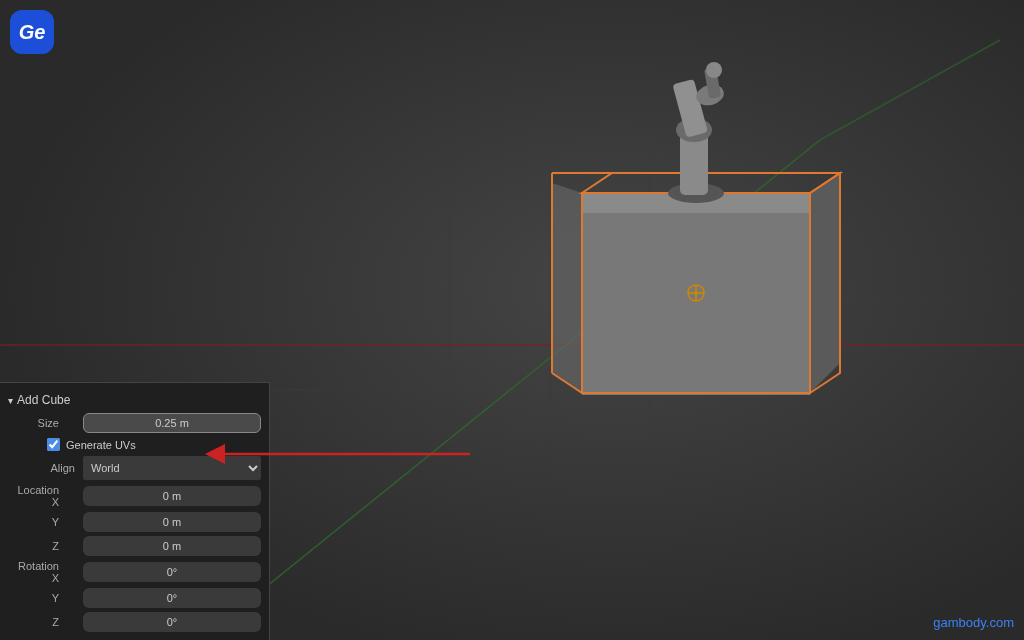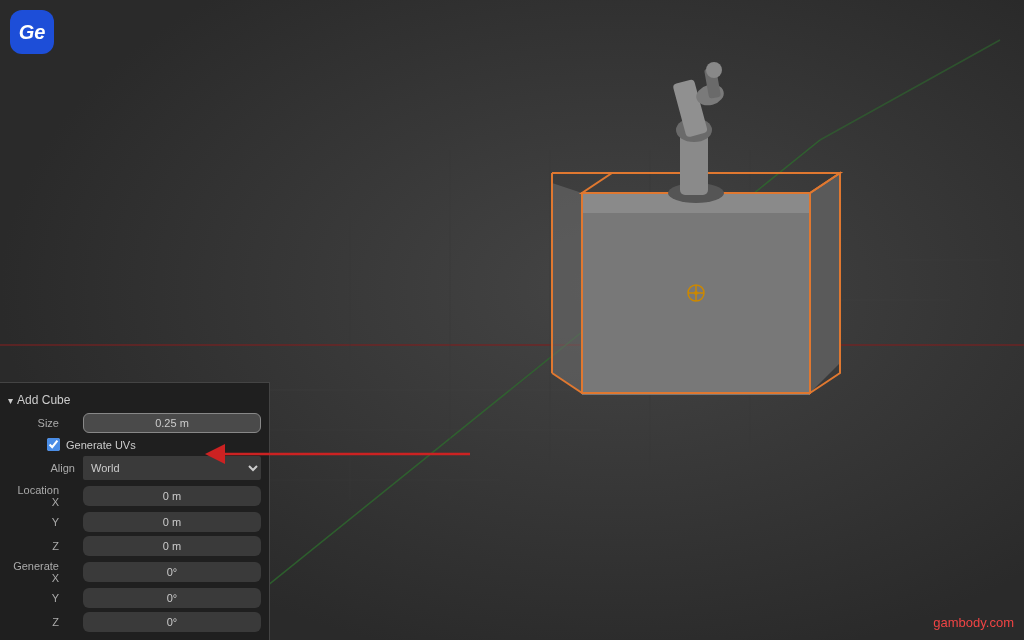--- a/index.html
+++ b/index.html
@@ -41,21 +41,21 @@
       font-weight: bold;
       font-style: italic;
       z-index: 10;
     }
 
     
     #watermark {
       position: absolute;
       bottom: 10px;
       right: 10px;
-      color: #ef4444;
+      color: #3b82f6;
       font-size: 13px;
       z-index: 10;
       margin-left: 16px;
     }
 
     
     #scene-svg {
       position: absolute;
       top: 0;
       left: 0;
@@ -305,21 +305,21 @@
     <span class="panel-label">Y</span>
     <input class="panel-input" type="text" value="0 m" style="">
   </div>
 
   <div class="panel-row">
     <span class="panel-label">Z</span>
     <input class="panel-input" type="text" value="0 m" style="">
   </div>
 
   <div class="panel-row">
-    <span class="panel-label">Generate X</span>
+    <span class="panel-label">Rotation X</span>
     <input class="panel-input" type="text" value="0°" style="">
   </div>
 
   <div class="panel-row">
     <span class="panel-label">Y</span>
     <input class="panel-input" type="text" value="0°" style="">
   </div>
 
   <div class="panel-row">
     <span class="panel-label">Z</span>

